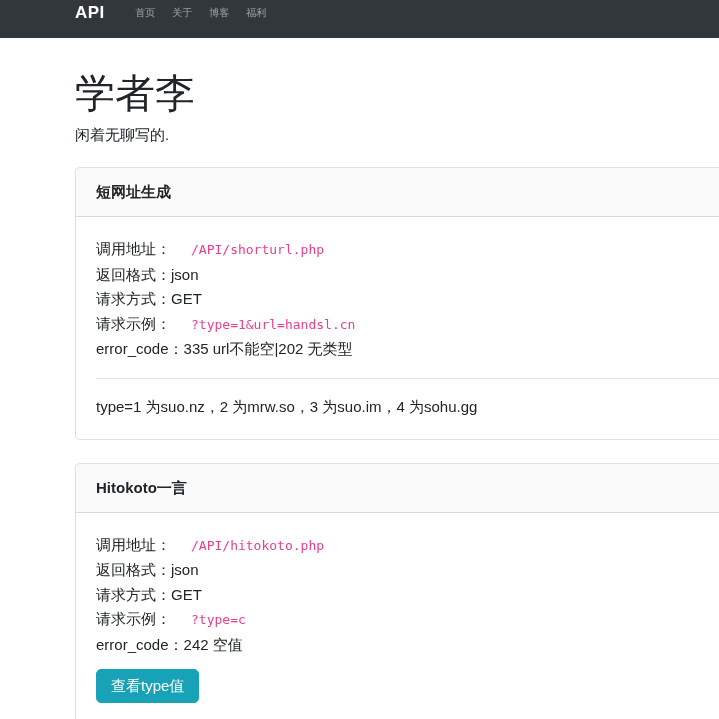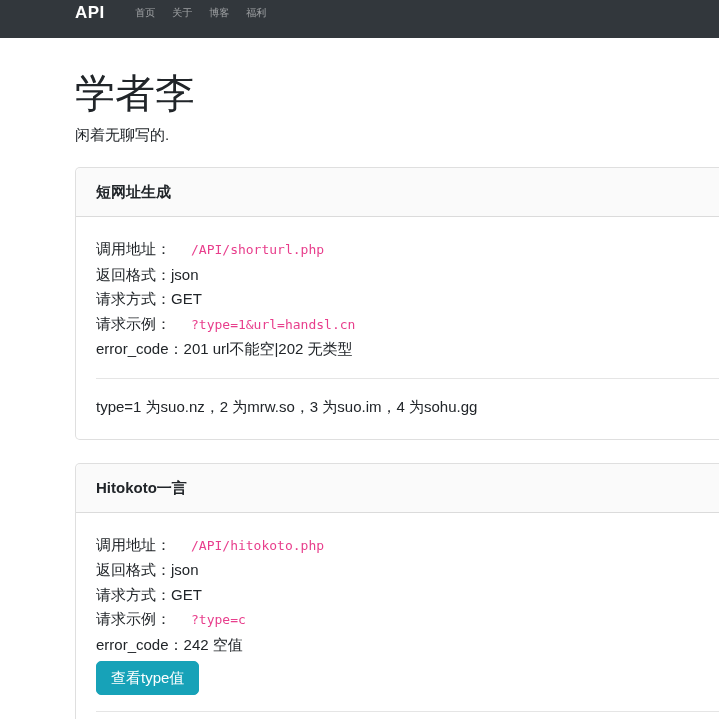--- a/index.html
+++ b/index.html
@@ -92,21 +92,21 @@
     border-top: 1px solid rgba(0,0,0,0.1);
     margin: 16px 0;
   }
   .note-line {
     margin: 16px 0 0 0;
     line-height: 24px;
     font-size: 15px;
   }
   .btn-info {
     display: inline-block;
-    margin-top: 4px;
+    margin-top: 12px;
     padding: 7px 14px;
     background: #17a2b8;
     border: 1px solid #17a2b8;
     border-radius: 5px;
     color: #ffffff;
     font-size: 15px;
     line-height: 18px;
     font-family: "Liberation Sans", "DejaVu Sans", sans-serif;
     cursor: pointer;
   }
@@ -138,21 +138,21 @@
       <div class="field-row">
         <span>返回格式：</span><span>json</span>
       </div>
       <div class="field-row">
         <span>请求方式：</span><span>GET</span>
       </div>
       <div class="field-row">
         <span>请求示例：</span><code>?type=1&amp;url=handsl.cn</code>
       </div>
       <div class="field-row">
-        <span>error_code：</span><span>201 url不能空|202 无类型</span>
+        <span>error_code：</span><span>335 url不能空|202 无类型</span>
       </div>
       <hr>
       <p class="note-line">type=1 为suo.nz，2 为mrw.so，3 为suo.im，4 为sohu.gg</p>
     </div>
   </div>
 
   <div class="card">
     <div class="card-header">Hitokoto一言</div>
     <div class="card-body">
       <div class="field-row">

